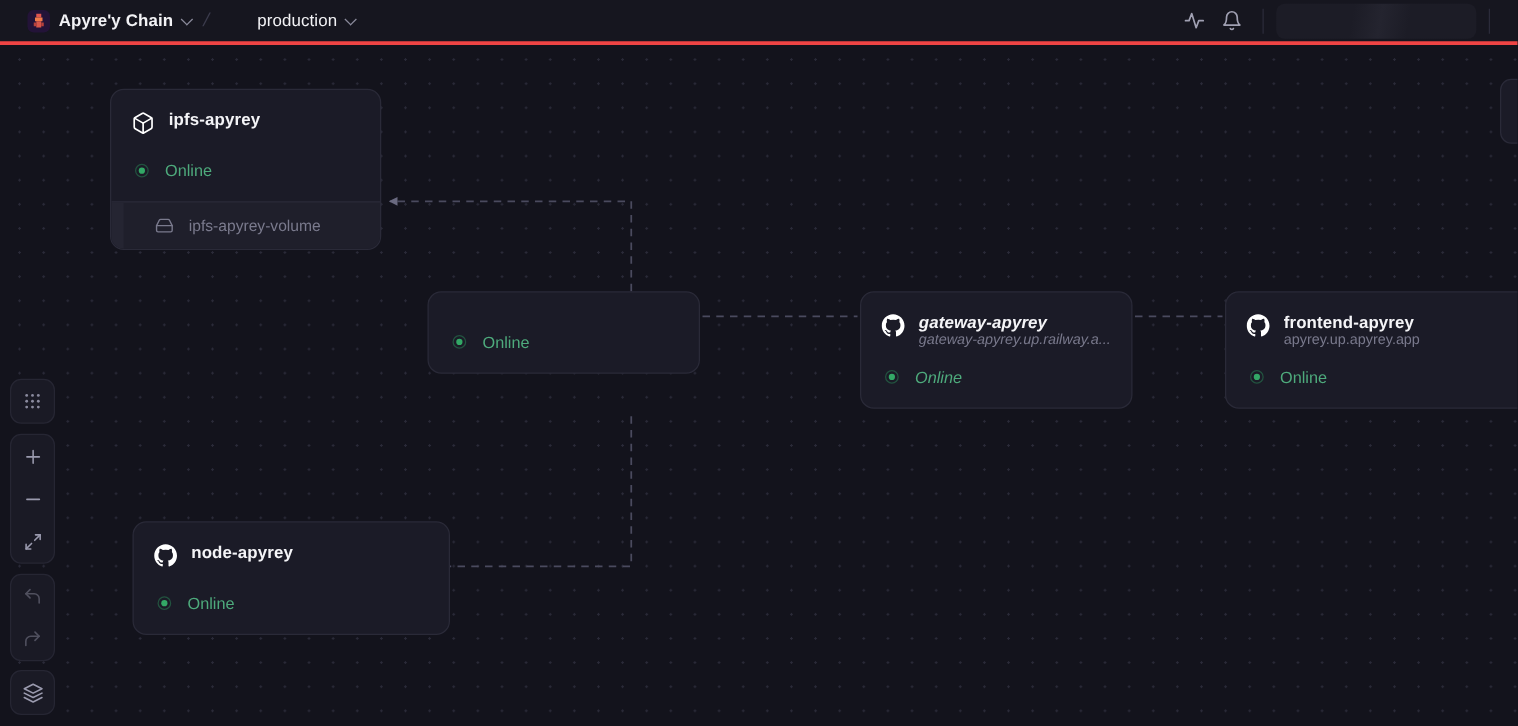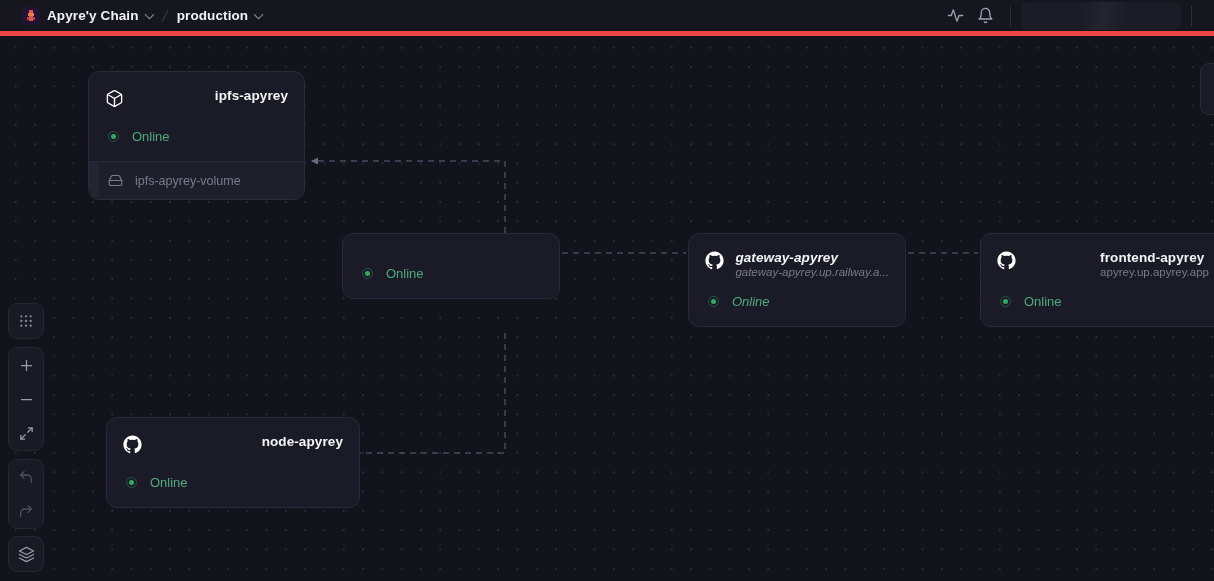--- a/index.html
+++ b/index.html
@@ -7,21 +7,21 @@
     width:1214px; height:581px;
     background:#13131c;
     font-family:"Liberation Sans", sans-serif;
     overflow:hidden;
   }
 
   
   .header{
     position:absolute; left:0; top:0; width:1214px; height:36px;
     background:#16161f;
-    border-bottom:5px solid #ef4444;
+    border-bottom:3px solid #ef4444;
     display:flex; 
     z-index:40;
   }
   .hdr-left{ display:flex; align-items:center; padding-left:14px; gap:0; }
   .proj-avatar{
     width:18px; height:18px; border-radius:5px;
     background:#231338; position:relative; overflow:hidden; flex:none;
   }
   .proj-avatar i{ position:absolute; display:block; }
   .pa1{ left:7px;  top:3px;  width:4px; height:3px; background:#e0564f; }
@@ -29,21 +29,21 @@
   .pa3{ left:7px;  top:9px;  width:4px; height:5px; background:#d8564a; }
   .pa4{ left:5px;  top:10px; width:2px; height:3px; background:#b8423c; }
   .pa5{ left:11px; top:10px; width:2px; height:3px; background:#b8423c; }
 
   .crumb-btn{
     display:flex; align-items:center; gap:7px;
     padding:4px 6px 4px 8px; border-radius:6px; cursor:pointer;
     background:transparent; border:none;
   }
   .crumb-label{ color:#f2f2f5; font-size:13.5px; font-weight:700; letter-spacing:.1px; white-space:nowrap; }
-  .crumb-label.env{ font-weight:700; }
+  .crumb-label.env{ font-weight:400;margin-left:29px; }
   .chev{ display:inline-block; width:9px; height:9px; position:relative; flex:none; }
   .chev::after{
     content:""; position:absolute; left:0; top:0px;
     width:6px; height:6px; border-right:1.4px solid #8b8b9c; border-bottom:1.4px solid #8b8b9c;
     transform:rotate(45deg);
   }
   .crumb-sep{
     color:#3b3b4c; font-size:15px; margin:0 2px; transform:skewX(-14deg);
     user-select:none;
   }
@@ -75,21 +75,21 @@
   
   .node{
     position:absolute;
     background:#1b1b27;
     border:1px solid #2a2a38;
     border-radius:11px;
     overflow:hidden;
     cursor:pointer;
   }
   .node-body{ padding:16px 16px 0 16px; }
-  .node-head{ display:flex; align-items:flex-start; gap:11px;justify-content:space-between; }
+  .node-head{ display:flex; align-items:flex-start; gap:11px; }
   .svc-icon{ width:19px; height:19px; flex:none; margin-top:1px; }
   .node-titles{ display:flex; flex-direction:column; gap:1px; min-width:0; }
   .node-title{ color:#f4f4f7; font-size:13.5px; font-weight:700; letter-spacing:.1px; white-space:nowrap; }
   .node-domain{
     color:#79798c; font-size:11.5px; font-weight:400; white-space:nowrap;
     overflow:hidden; text-overflow:ellipsis; max-width:170px;
   }
   .status-row{ display:flex; align-items:center; gap:13px; padding:0 0 17px 3px; }
   .status-row.tall{ padding-top:21px; }
   .status-row.short{ padding-top:16px; }
@@ -99,21 +99,21 @@
     border:1.5px solid rgba(46,160,98,.42);
   }
   .dot-core{
     position:absolute; left:3px; top:3px; width:5px; height:5px; border-radius:50%;
     background:#33a866;
   }
   .status-text{ color:#4eaa7c; font-size:13px; font-weight:400; }
 
   .volume-row{
     display:flex; align-items:center; gap:12px;
-    height:38px; padding-left:19px;
+    height:38px; padding-left:35px;
     background:#1f1f2b;
     border-top:1px solid #2a2a38;
     position:relative;
     cursor:pointer;
   }
   .volume-row::before{
     content:""; position:absolute; left:0; top:0; bottom:0; width:10px; background:#252532;
   }
   .vol-icon{ width:15px; height:15px; flex:none; position:relative; z-index:1; }
   .vol-name{ color:#7a7a8d; font-size:12.5px; position:relative; z-index:1; }

